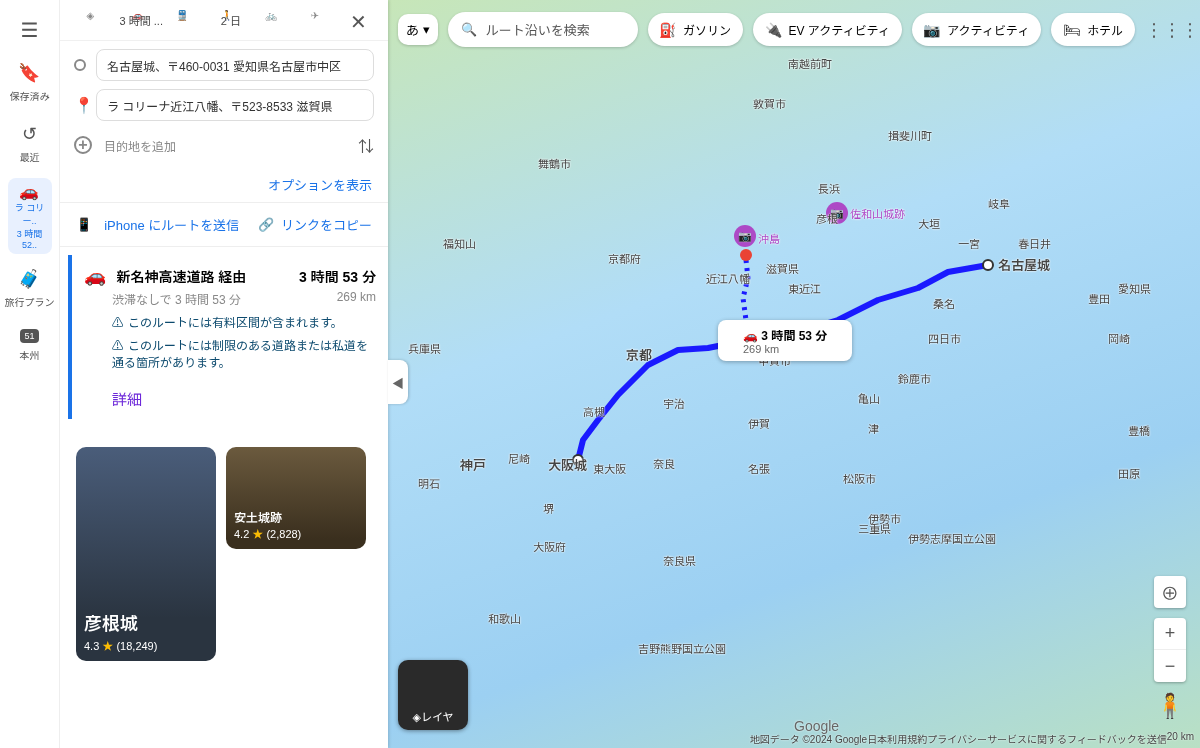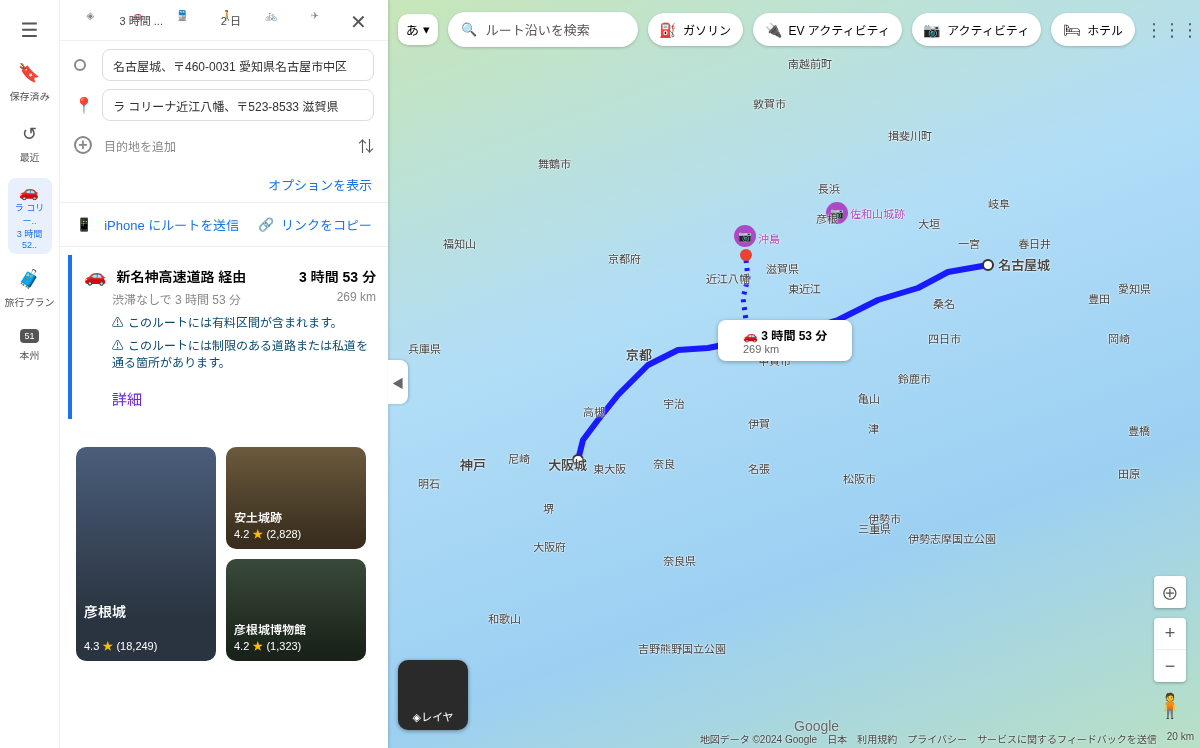--- a/index.html
+++ b/index.html
@@ -17,21 +17,21 @@
 
 .panel{width:328px;background:#fff;z-index:4;display:flex;flex-direction:column;height:100%;box-shadow:1px 0 3px rgba(0,0,0,.15);overflow-y:auto}
 .modes{display:flex;justify-content:space-around;align-items:flex-start;padding:10px 14px 6px;border-bottom:1px solid #f0f0f0}
 .mode{display:flex;flex-direction:column;align-items:center;font-size:10px;color:#888;cursor:pointer;width:38px}
 .mode.sel{color:#1a73e8}
 .mode svg,.mode .mi{width:20px;height:20px}
 .mode .mlabel{margin-top:2px}
 .close-x{font-size:20px;color:#555;cursor:pointer;width:24px;text-align:center}
 
 .stops{padding:8px 14px 4px}
-.stop{display:flex;align-items:center;gap:16px;margin-bottom:8px}
+.stop{display:flex;align-items:center;gap:10px;margin-bottom:8px}
 .stop .dot{width:12px;height:12px;border:2px solid #888;border-radius:50%;flex:none}
 .stop .pin{color:#ea4335;font-size:16px;flex:none;width:12px;text-align:center}
 .stop input{flex:1;border:1px solid #ddd;border-radius:8px;padding:8px 10px;font-size:12px;color:#333}
 .add-dest{display:flex;align-items:center;justify-content:space-between;padding:0 14px 10px}
 .add-dest .plus{width:18px;height:18px;border:2px solid #888;border-radius:50%;display:flex;align-items:center;justify-content:center;color:#888;font-weight:700}
 .add-dest .txt{color:#888;font-size:12px;flex:1;margin-left:12px}
 .add-dest .rev{font-size:16px;color:#555}
 
 .options-row{text-align:right;padding:8px 16px;color:#1a73e8;font-size:13px;border-bottom:1px solid #eee}
 .send-row{display:flex;align-items:center;padding:12px 16px;gap:12px;color:#1a73e8;font-size:13px;border-bottom:1px solid #eee}
@@ -47,21 +47,21 @@
 .route .warn{font-size:12px;color:#0c4a6e;margin:6px 0 0 28px}
 .route .warn::before{content:"⚠";margin-right:4px}
 .route .detail{color:#6d28d9;font-size:15px;margin:18px 0 0 28px;cursor:pointer}
 
 .explore{padding:14px 16px 4px}
 .explore .ex-title{font-size:15px;font-weight:600}
 .explore .ex-sub{font-size:12px;color:#888;margin-top:4px}
 .cards{display:flex;gap:10px;padding:10px 16px;flex-wrap:wrap}
 .card{width:140px;height:102px;border-radius:10px;background:#555;position:relative;color:#fff;font-size:11px;overflow:hidden}
 .card.big{width:140px;height:214px}
-.card .c-title{position:absolute;left:8px;bottom:40px;font-size:14px;font-weight:600}
+.card .c-title{position:absolute;left:8px;bottom:26px;font-size:18px;font-weight:600}
 .card .c-rating{position:absolute;left:8px;bottom:8px;font-size:11px}
 .card .star{color:#fbbc04}
 .card.c1{background:linear-gradient(180deg,#4a5d7a 0%,#2a3440 80%)}
 .card.c2{background:linear-gradient(180deg,#6b5a3e 0%,#3a2f1e 90%)}
 .card.c3{background:linear-gradient(180deg,#3a4a3a 0%,#1a231a 90%)}
 
 
 .map{flex:1;position:relative;background:linear-gradient(160deg,#c7e6b8 0%,#b1ddf7 38%,#9cd0f2 70%,#b9e0c4 100%)}
 .map .route-line{position:absolute;inset:0}
 
@@ -91,21 +91,21 @@
 .ctrl-btn{width:32px;height:32px;background:#fff;border-radius:4px;box-shadow:0 1px 3px rgba(0,0,0,.3);display:flex;align-items:center;justify-content:center;font-size:18px;cursor:pointer;color:#555}
 .zoom{background:#fff;border-radius:4px;box-shadow:0 1px 3px rgba(0,0,0,.3);display:flex;flex-direction:column}
 .zoom div{width:32px;height:32px;display:flex;align-items:center;justify-content:center;font-size:18px;cursor:pointer;color:#555}
 .zoom div:first-child{border-bottom:1px solid #eee}
 .peg{font-size:24px;color:#f5b400;cursor:grab;text-align:center}
 
 
 .layers{position:absolute;left:10px;bottom:18px;background:#2a2a2a;color:#fff;border-radius:10px;width:70px;height:70px;display:flex;align-items:flex-end;justify-content:center;font-size:11px;padding:6px;box-shadow:0 1px 4px rgba(0,0,0,.4);z-index:3}
 
 
-.attrib{position:absolute;right:6px;bottom:2px;font-size:10px;color:#444;display:flex;gap:10px;z-index:3;text-shadow:0 0 2px #fff}
+.attrib{position:absolute;right:6px;bottom:2px;font-size:10px;color:#444;display:flex;z-index:3;text-shadow:0 0 2px #fff}
 .goog{position:absolute;left:50%;bottom:14px;font-size:14px;color:#666;z-index:3;text-shadow:0 0 2px #fff}
 
 
 .collapse{position:absolute;left:388px;top:360px;width:20px;height:44px;background:#fff;border-radius:0 8px 8px 0;display:flex;align-items:center;justify-content:center;box-shadow:1px 0 3px rgba(0,0,0,.2);cursor:pointer;z-index:4;font-size:12px;color:#666}
 </style>
 </head>
 <body>
 
 <div class="app">
 
@@ -207,24 +207,20 @@
     </div>
     <div class="cards">
       <div class="card big c1">
         <div class="c-title">彦根城</div>
         <div class="c-rating"><span>4.3</span> <span class="star">★</span> <span>(18,249)</span></div>
       </div>
       <div style="display:flex;flex-direction:column;gap:10px">
         <div class="card c2">
           <div class="c-title" style="bottom:24px;font-size:12px">安土城跡</div>
           <div class="c-rating"><span>4.2</span> <span class="star">★</span> <span>(2,828)</span></div>
-        </div>
-        <div class="card c3">
-          <div class="c-title" style="bottom:24px;font-size:12px">彦根城博物館</div>
-          <div class="c-rating"><span>4.2</span> <span class="star">★</span> <span>(1,323)</span></div>
         </div>
       </div>
     </div>
   </div>
 
   <div class="collapse">◀</div>
 
   <div class="map">
 
     <svg class="route-line" viewBox="0 0 812 748" preserveAspectRatio="none">

